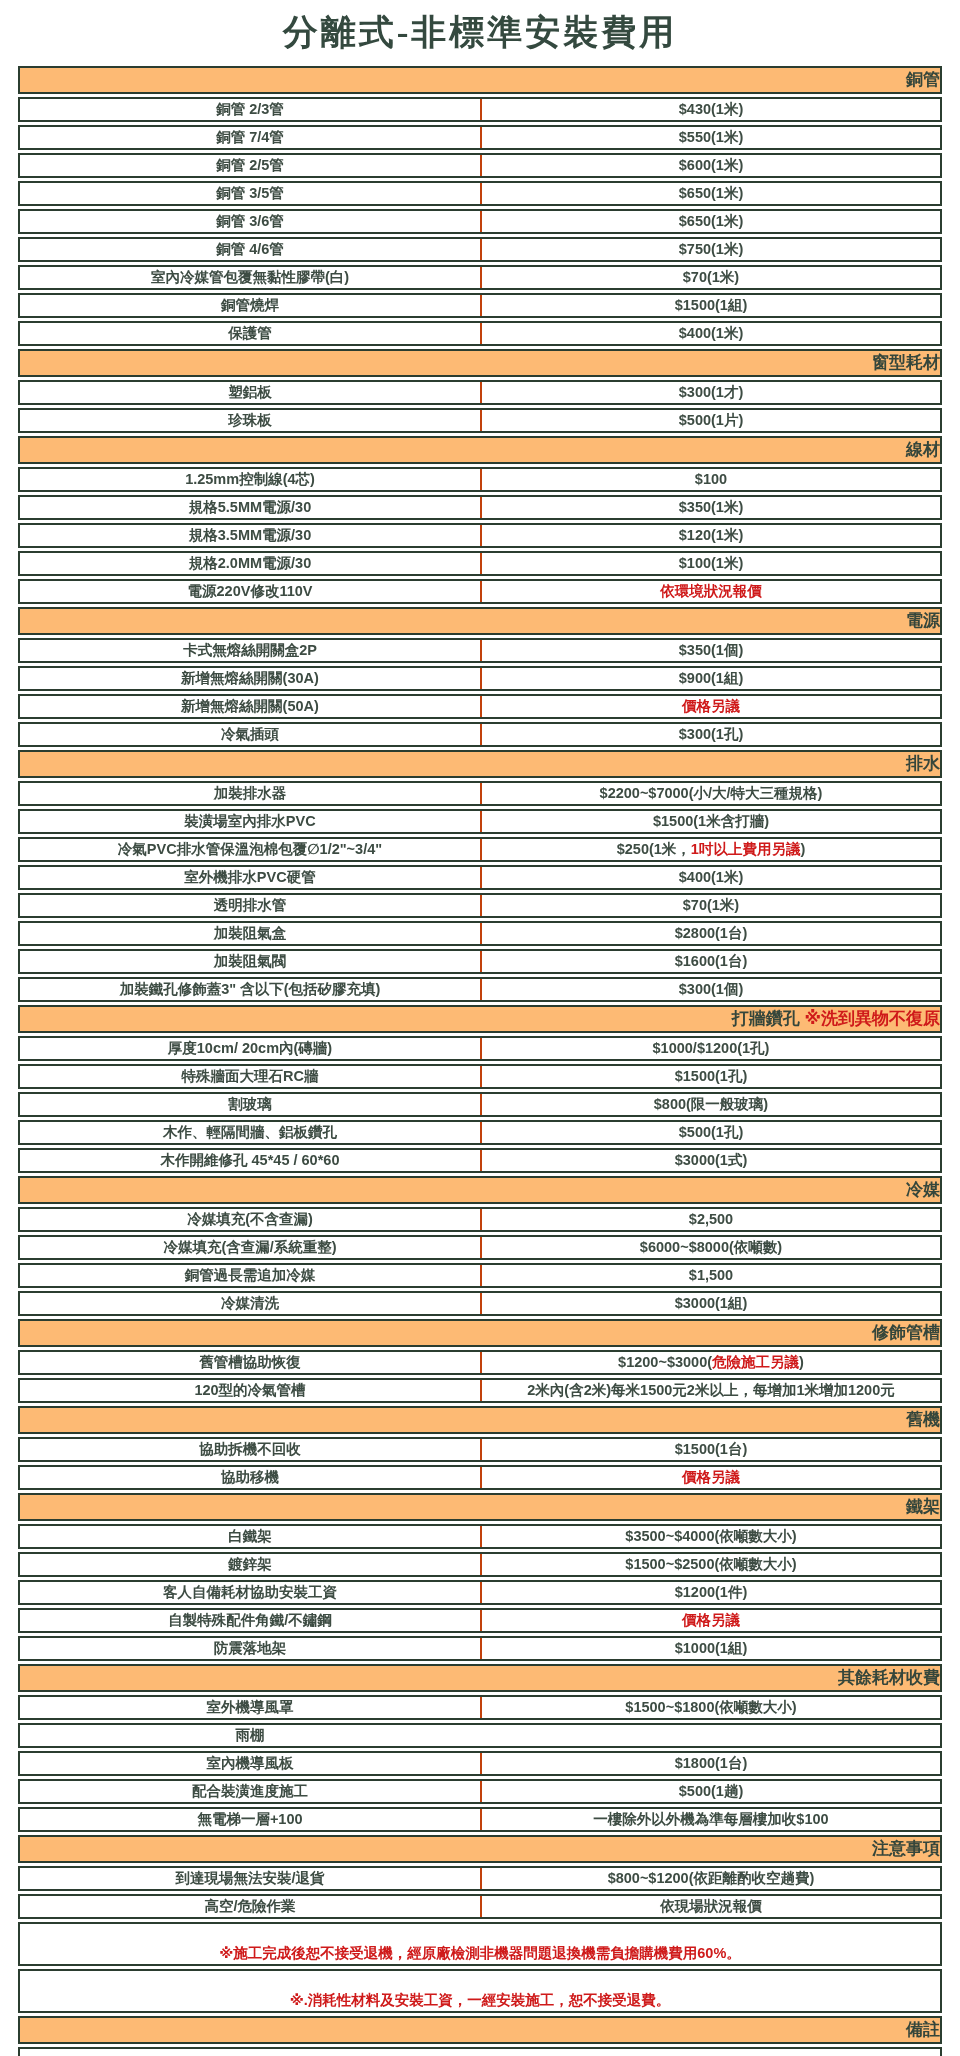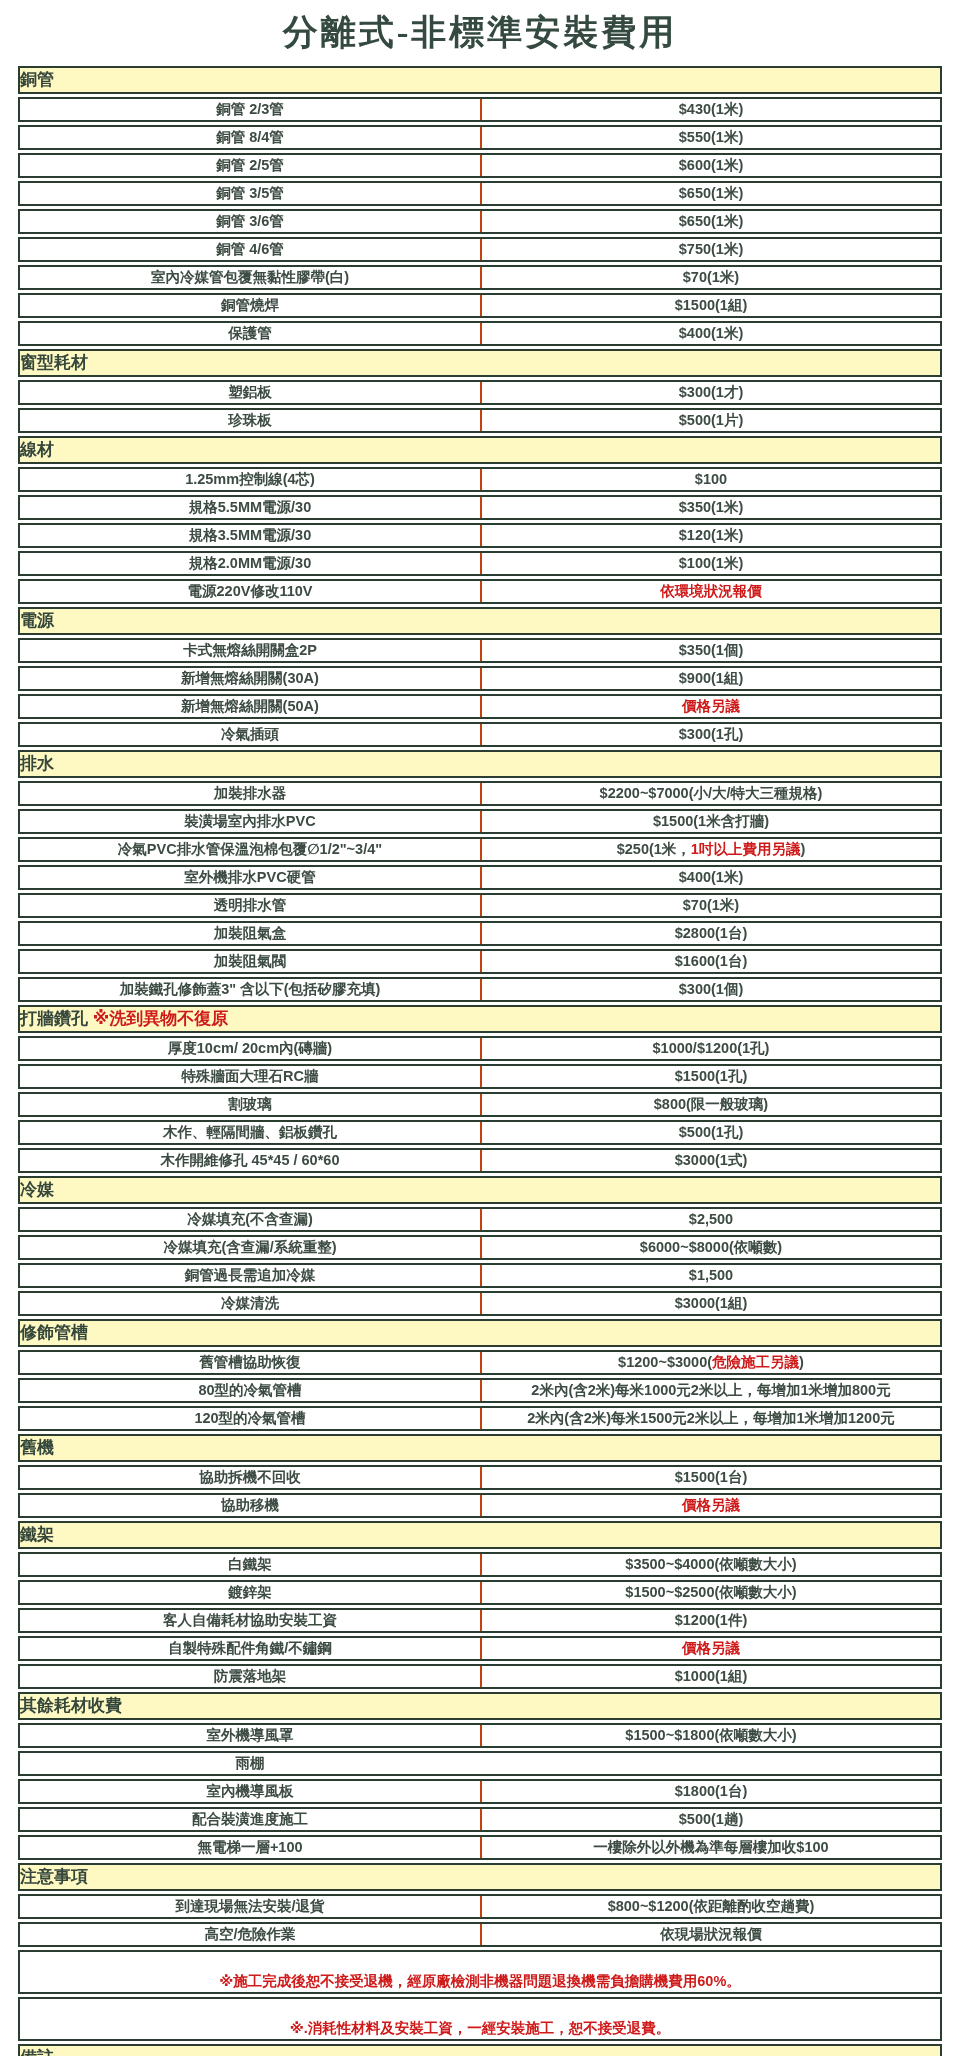--- a/index.html
+++ b/index.html
@@ -12,26 +12,26 @@
     text-align:center;
     font-size:35px;
     font-weight:bold;
     color:#34493f;
     letter-spacing:3px;
     padding:9px 0 7px 0;
     font-family:Liberation Serif, serif;
   }
   .fee-table { width:924px; margin:0 auto; }
   .sec-header {
-    background:#fef9c3;
+    background:#fdba74;
     border:2px solid #2b3d30;
     margin-top:3px;
     height:24px;
     line-height:24px;
-    text-align:left;
+    text-align:right;
     font-size:17px;
     font-weight:bold;
     color:#35463b;
   }
   .row {
     display:flex;
     border:2px solid #2b3d30;
     margin-top:3px;
     background:#ffffff;
   }
@@ -56,21 +56,21 @@
 <body>
 
 <div class="page-title">分離式-非標準安裝費用</div>
 <div class="fee-table" id="fee-table">
     <div class="sec-header"><span>銅管</span></div>
     <div class="row">
       <div class="cell left"><span>銅管 2/3管</span></div>
       <div class="cell right"><span>$430(1米)</span></div>
     </div>
     <div class="row">
-      <div class="cell left"><span>銅管 8/4管</span></div>
+      <div class="cell left"><span>銅管 7/4管</span></div>
       <div class="cell right"><span>$550(1米)</span></div>
     </div>
     <div class="row">
       <div class="cell left"><span>銅管 2/5管</span></div>
       <div class="cell right"><span>$600(1米)</span></div>
     </div>
     <div class="row">
       <div class="cell left"><span>銅管 3/5管</span></div>
       <div class="cell right"><span>$650(1米)</span></div>
     </div>
@@ -209,24 +209,20 @@
       <div class="cell right"><span>$1,500</span></div>
     </div>
     <div class="row">
       <div class="cell left"><span>冷媒清洗</span></div>
       <div class="cell right"><span>$3000(1組)</span></div>
     </div>
     <div class="sec-header"><span>修飾管槽</span></div>
     <div class="row">
       <div class="cell left"><span>舊管槽協助恢復</span></div>
       <div class="cell right"><span>$1200~$3000(</span><span class="red">危險施工另議</span><span>)</span></div>
-    </div>
-    <div class="row">
-      <div class="cell left"><span>80型的冷氣管槽</span></div>
-      <div class="cell right"><span>2米內(含2米)每米1000元2米以上，每增加1米增加800元</span></div>
     </div>
     <div class="row">
       <div class="cell left"><span>120型的冷氣管槽</span></div>
       <div class="cell right"><span>2米內(含2米)每米1500元2米以上，每增加1米增加1200元</span></div>
     </div>
     <div class="sec-header"><span>舊機</span></div>
     <div class="row">
       <div class="cell left"><span>協助拆機不回收</span></div>
       <div class="cell right"><span>$1500(1台)</span></div>
     </div>

